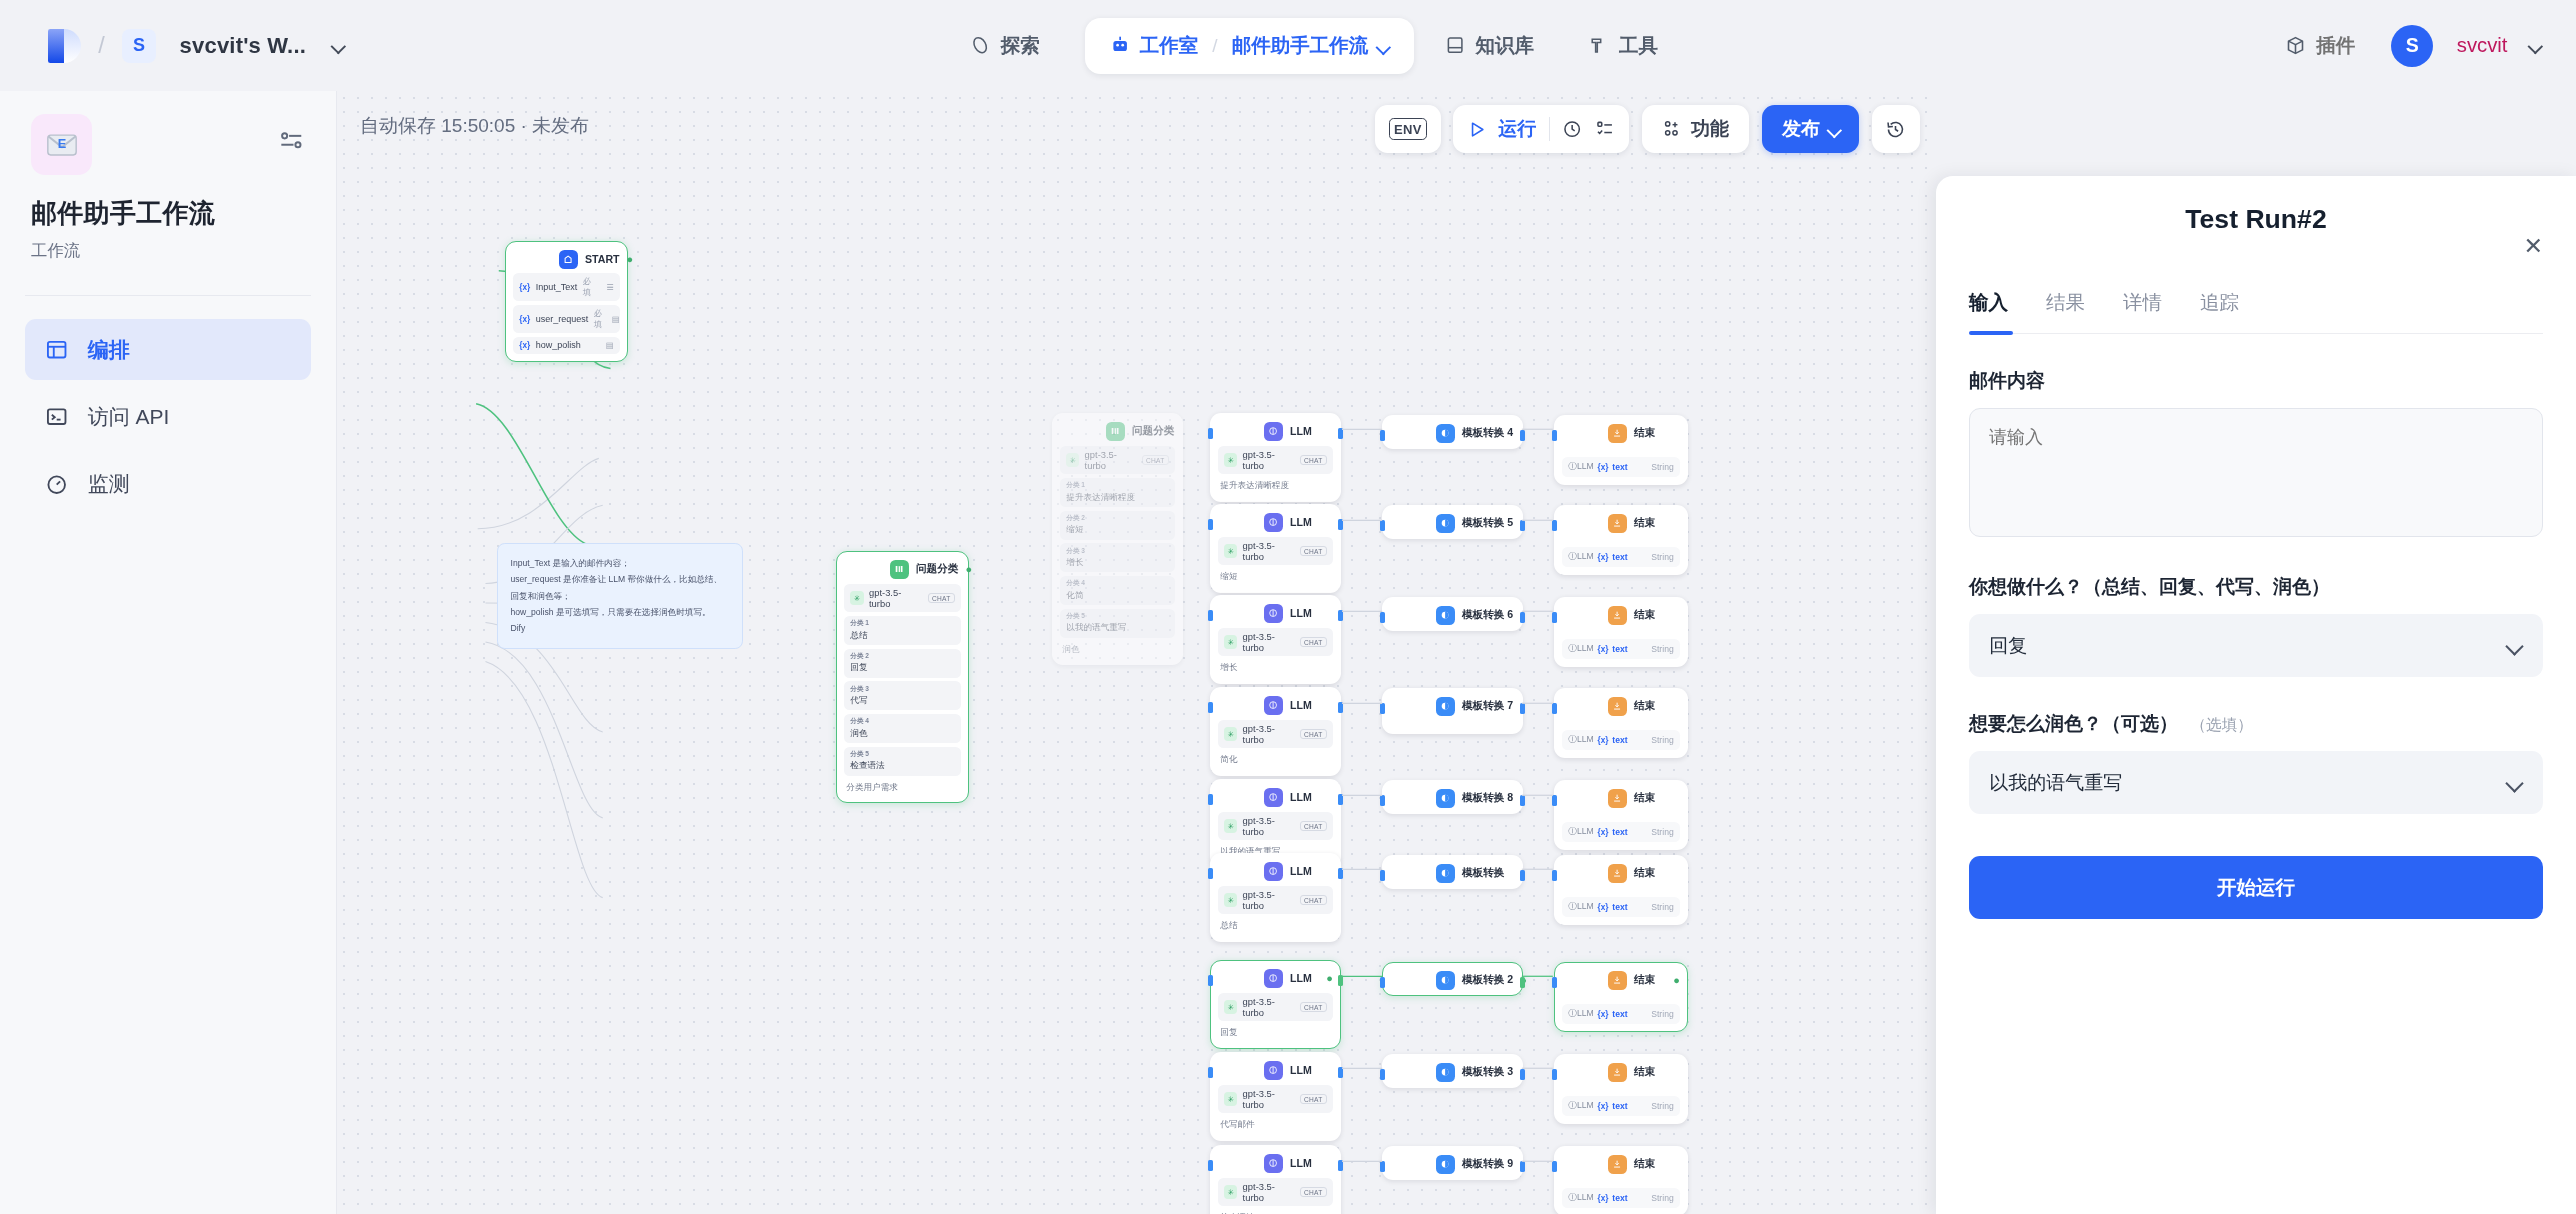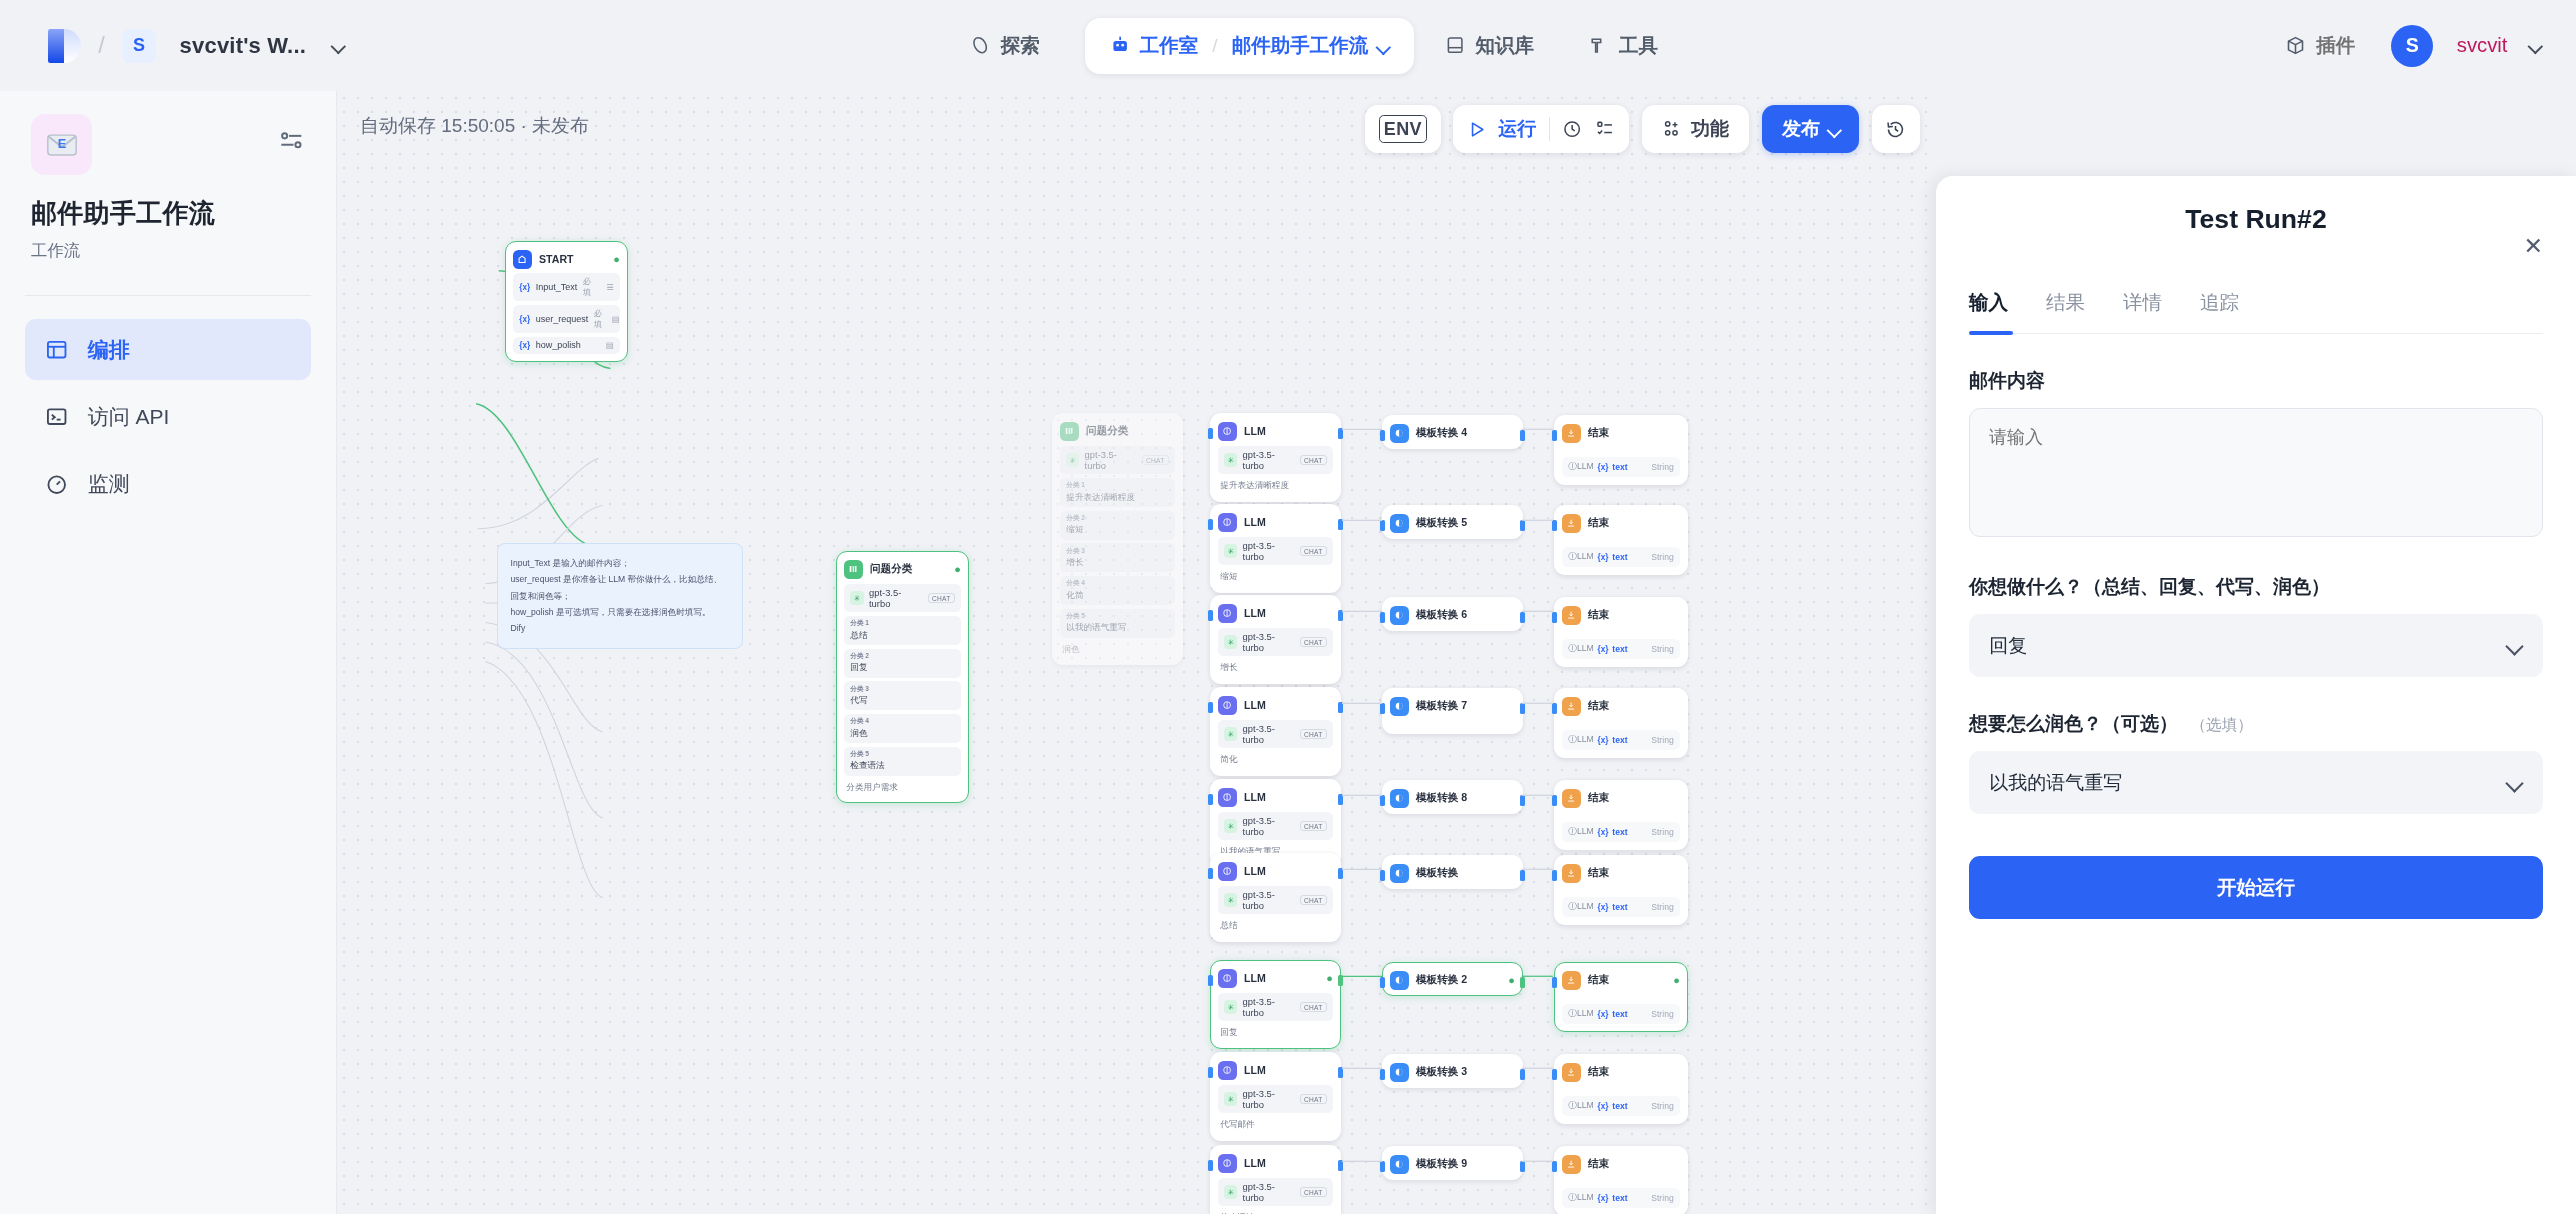--- a/index.html
+++ b/index.html
@@ -110,21 +110,21 @@
     position: absolute; left: 23px; top: 22px; font-size: 19px; color: #646d80; z-index: 5;
   }
   .tool-right {
     position: absolute; right: 16.4px; top: 14px; display: flex; align-items: center; gap: 12.5px; z-index: 6;
   }
   .tgrp {
     background: #fff; border-radius: 12.5px; box-shadow: 0 1.6px 6.3px rgba(16,24,40,.09);
     height: 48px; display: flex; align-items: center; padding: 0 14px; gap: 12.5px;
   }
   .env-badge {
-    font-size: 18px; font-weight: 700; color: #3b4354; border: 1.9px solid #3b4354;
+    font-size: 13px; font-weight: 700; color: #3b4354; border: 1.9px solid #3b4354;
     border-radius: 4.7px; padding: 2.3px 3.9px; letter-spacing: 0.4px;
   }
   .run-btn { display: flex; align-items: center; gap: 12px; color: #2b64f5; font-size: 19px; font-weight: 600; }
   .vbar { width: 0.8px; height: 23.4px; background: #e2e5ec; }
   .feat-btn { display: flex; align-items: center; gap: 9.4px; color: #3b4354; font-size: 19px; font-weight: 600; }
   .pub-btn {
     background: #2b64f5; color: #fff; height: 48px; border-radius: 12.5px;
     display: flex; align-items: center; gap: 7.8px; padding: 0 20.3px;
     font-size: 19px; font-weight: 600; box-shadow: 0 1.6px 6.3px rgba(43,100,245,.25);
   }
@@ -135,21 +135,21 @@
   }
 
   
   .node {
     position: absolute; background: #fff; border-radius: 11px;
     box-shadow: 0 1.6px 5.5px rgba(16,24,40,.10); border: 1.3px solid transparent;
     padding: 7px 7px 7px 7px;
   }
   .node.sel { border-color: #4ec27f; box-shadow: 0 1.6px 7.8px rgba(78,194,127,.25); }
   .node.dim { opacity: .45; }
-  .nhead { display: flex; align-items: center; gap: 7px; height: 20.3px; }
+  .nhead { display: flex; align-items: center; gap: 7px; height: 20.3px; margin-left: 46px; }
   .nbadge {
     width: 19px; height: 19px; border-radius: 5.5px; color: #fff;
     display: flex; align-items: center; justify-content: center; font-size: 9.4px; flex: none;
   }
   .b-start { background: #2b64f5; }
   .b-class { background: #4ec27f; }
   .b-llm   { background: #6a6ff0; }
   .b-tmpl  { background: #3a8cf7; }
   .b-end   { background: #f0a14b; }
   .ntitle { font-size: 10.6px; font-weight: 700; color: #28303f; white-space: nowrap; }

